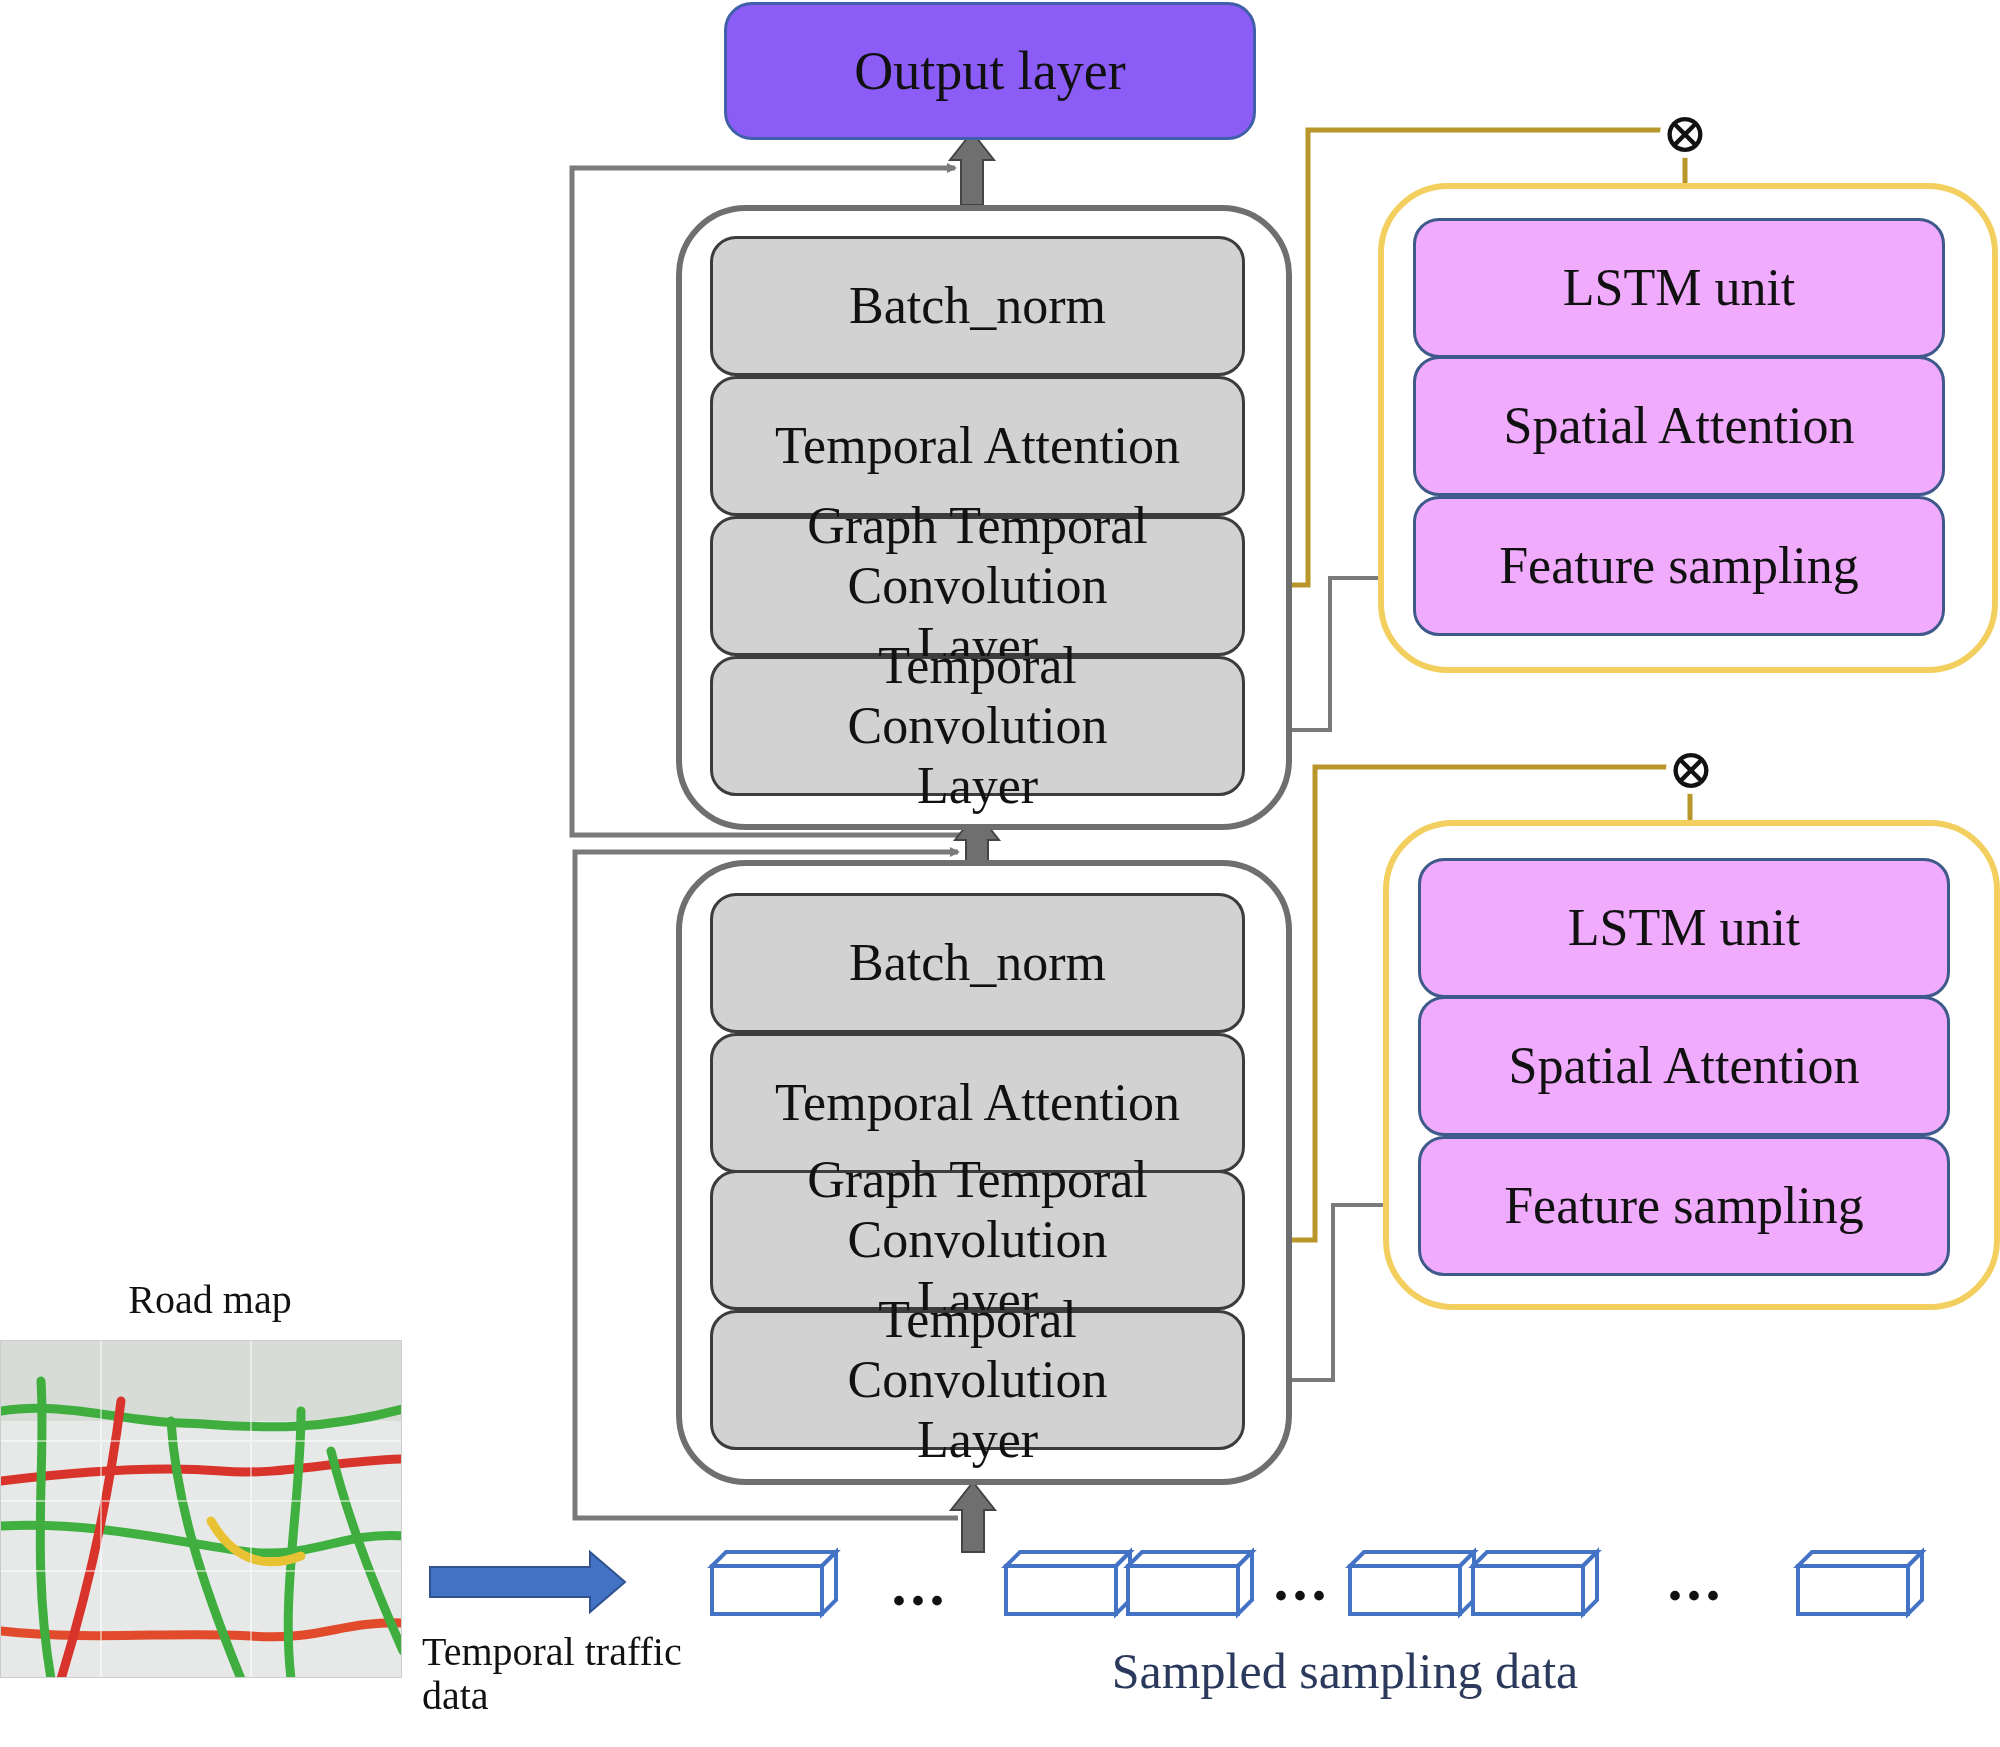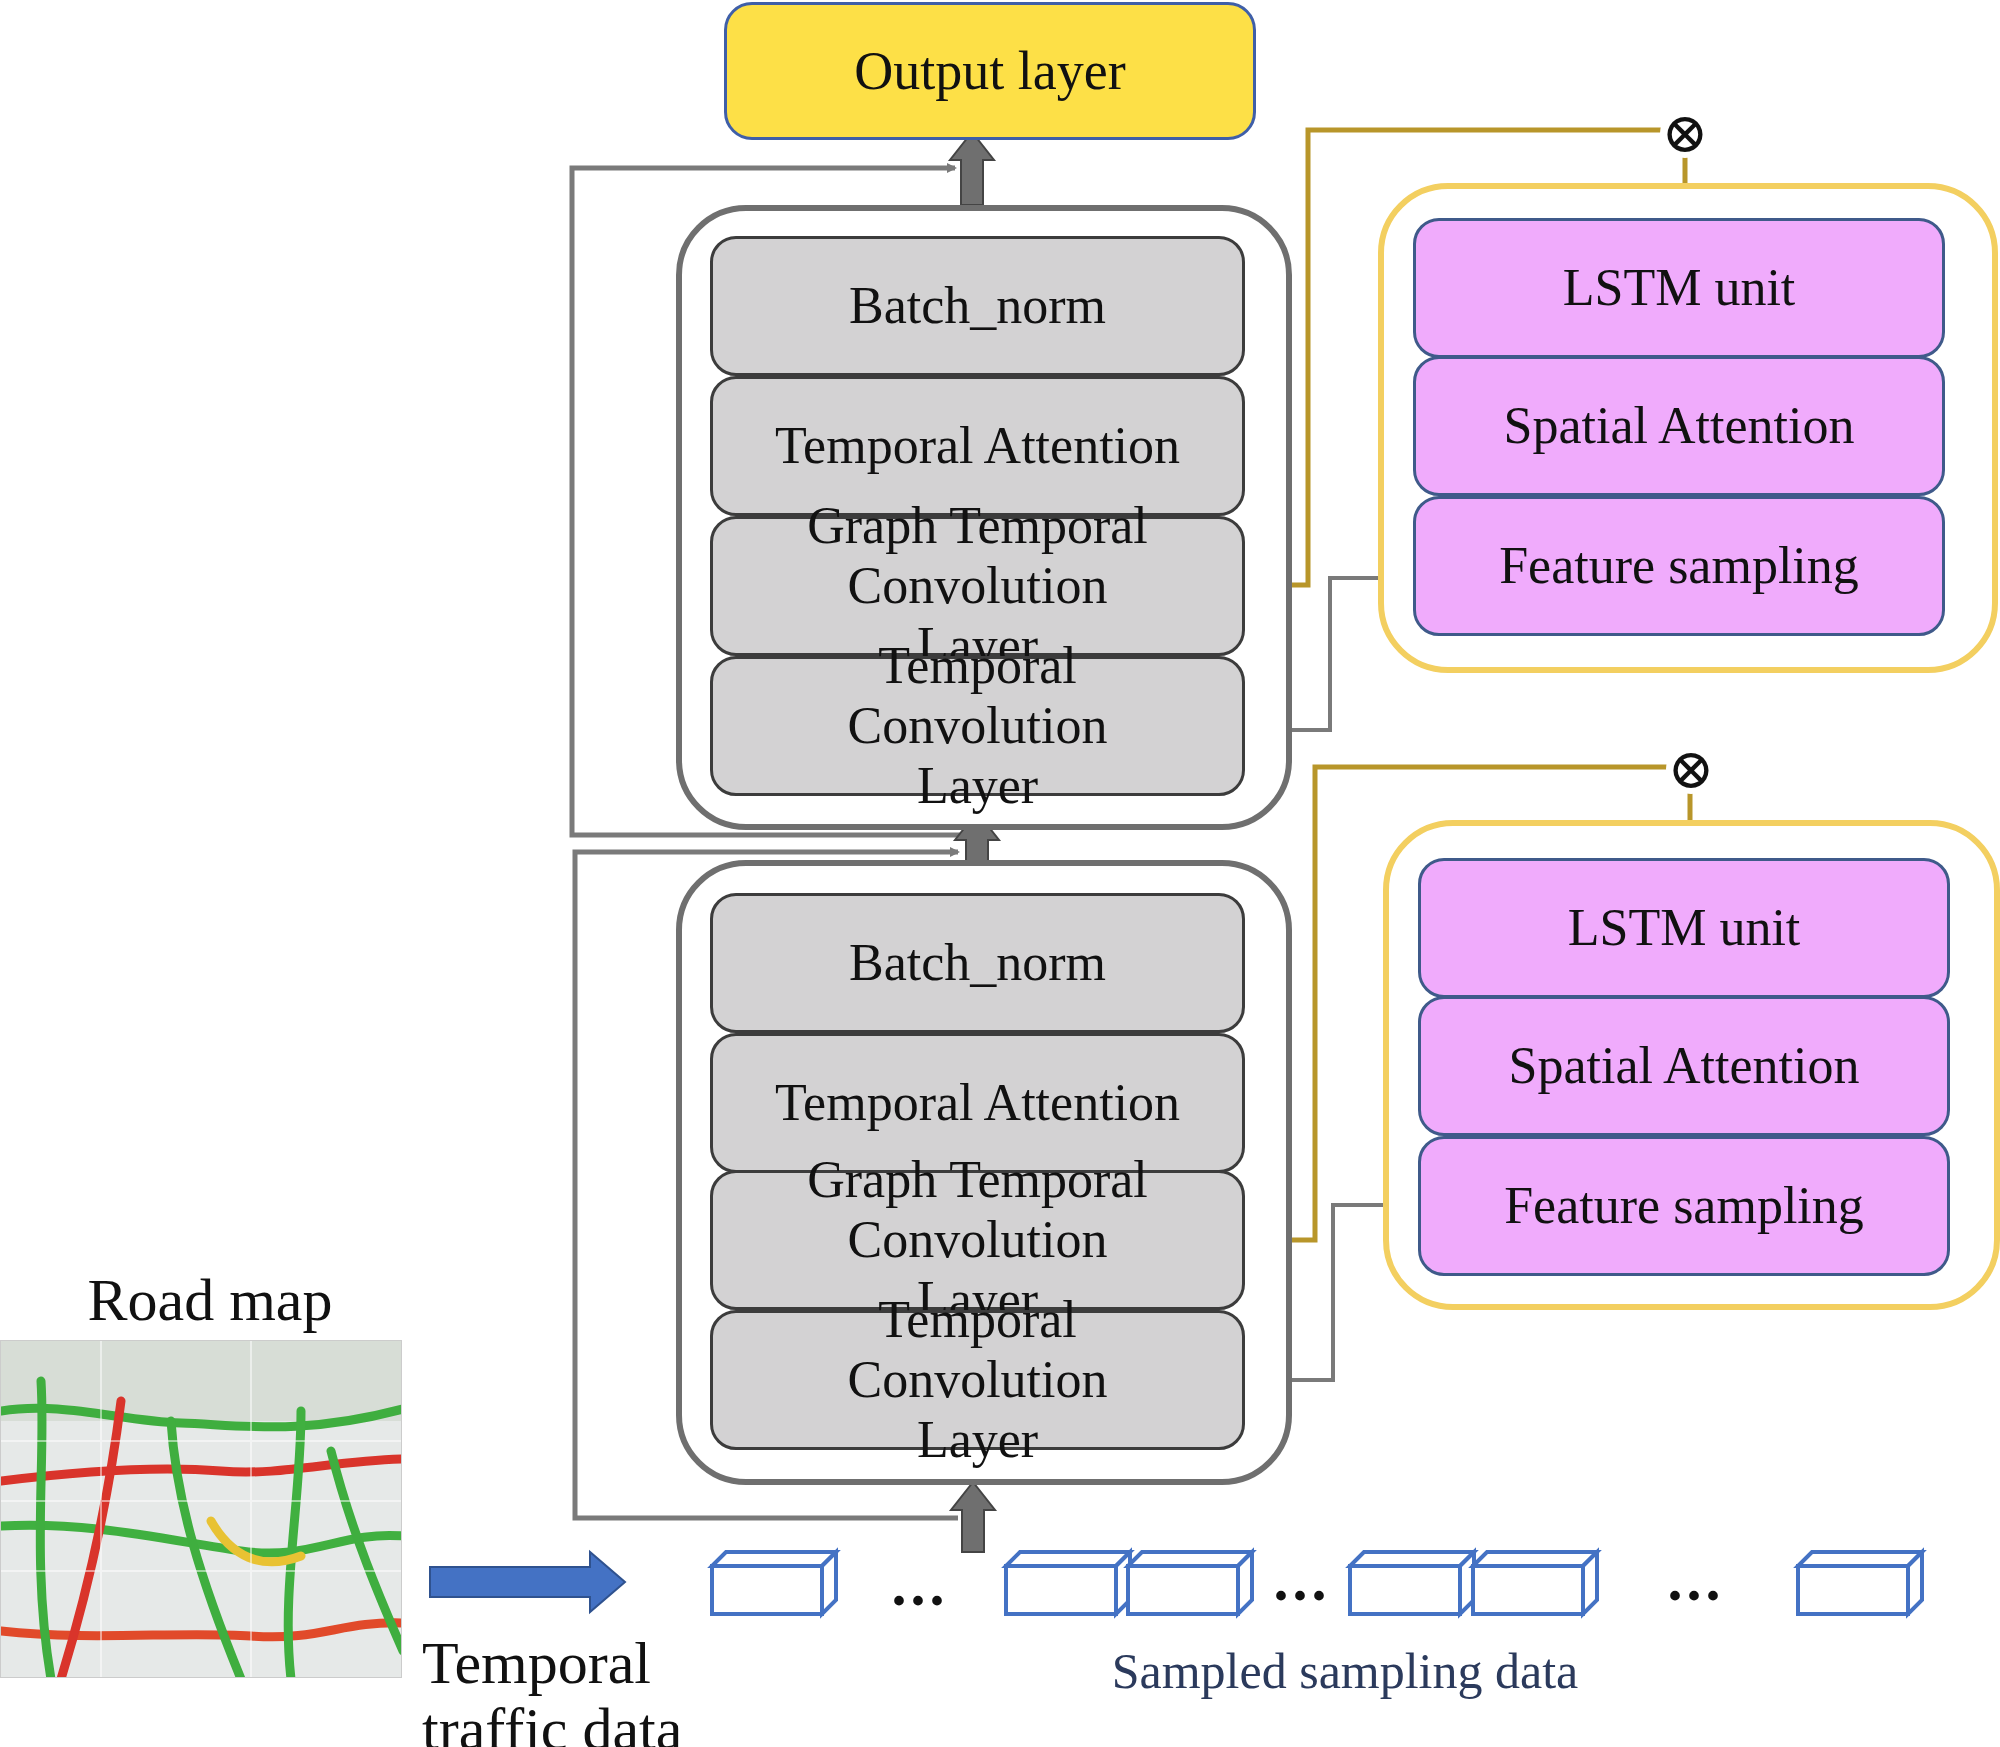--- a/index.html
+++ b/index.html
@@ -1,27 +1,27 @@
 <!DOCTYPE html>
 <html><head>
 <meta charset="utf-8">
 <style>
   html, body { margin: 0; padding: 0; background: #ffffff; }
   body { width: 2000px; height: 1747px; position: relative; overflow: hidden;
          font-family: "Liberation Serif", "DejaVu Serif", serif; color: #111; }
   .abs { position: absolute; box-sizing: border-box; }
   .lbl { display: flex; align-items: center; justify-content: center; text-align: center; line-height: 1.15; }
   svg.wires { position: absolute; left: 0; top: 0; }
-  .output-box { background: #fde047; border: 3px solid #3f5fa8; border-radius: 28px; font-size: 54px; }
+  .output-box { background: #8b5cf6; border: 3px solid #3f5fa8; border-radius: 28px; font-size: 54px; }
   .block-outer { border: 6px solid #6f6f6f; border-radius: 70px; background: #fff; }
   .gray-layer { background: #d3d2d3; border: 3px solid #3c3c3c; border-radius: 26px; font-size: 52px; }
   .yel-outer { border: 6px solid #f3cf60; border-radius: 70px; background: #fff; }
   .yel-layer { background: #f0abfc; border: 3px solid #3f5a8a; border-radius: 26px; font-size: 52px; }
   .cube-lbl { font-size: 50px; color: #2b3a5c; }
-  .plain-lbl { font-size: 60px; }
+  .plain-lbl { font-size: 40px; }
   .dots { font-size: 60px; font-weight: bold; letter-spacing: 4px; }
   .map { overflow: hidden; border: 1px solid #ccc; background: #e8ebea; }
 </style>
 </head>
 <body>
 
 <svg class="wires" width="2000" height="1747">
   <defs>
     <marker id="ag" markerWidth="10" markerHeight="10" refX="8" refY="5" orient="auto" markerUnits="userSpaceOnUse">
       <path d="M0,0 L10,5 L0,10 Z" fill="#7a7a7a"></path>

